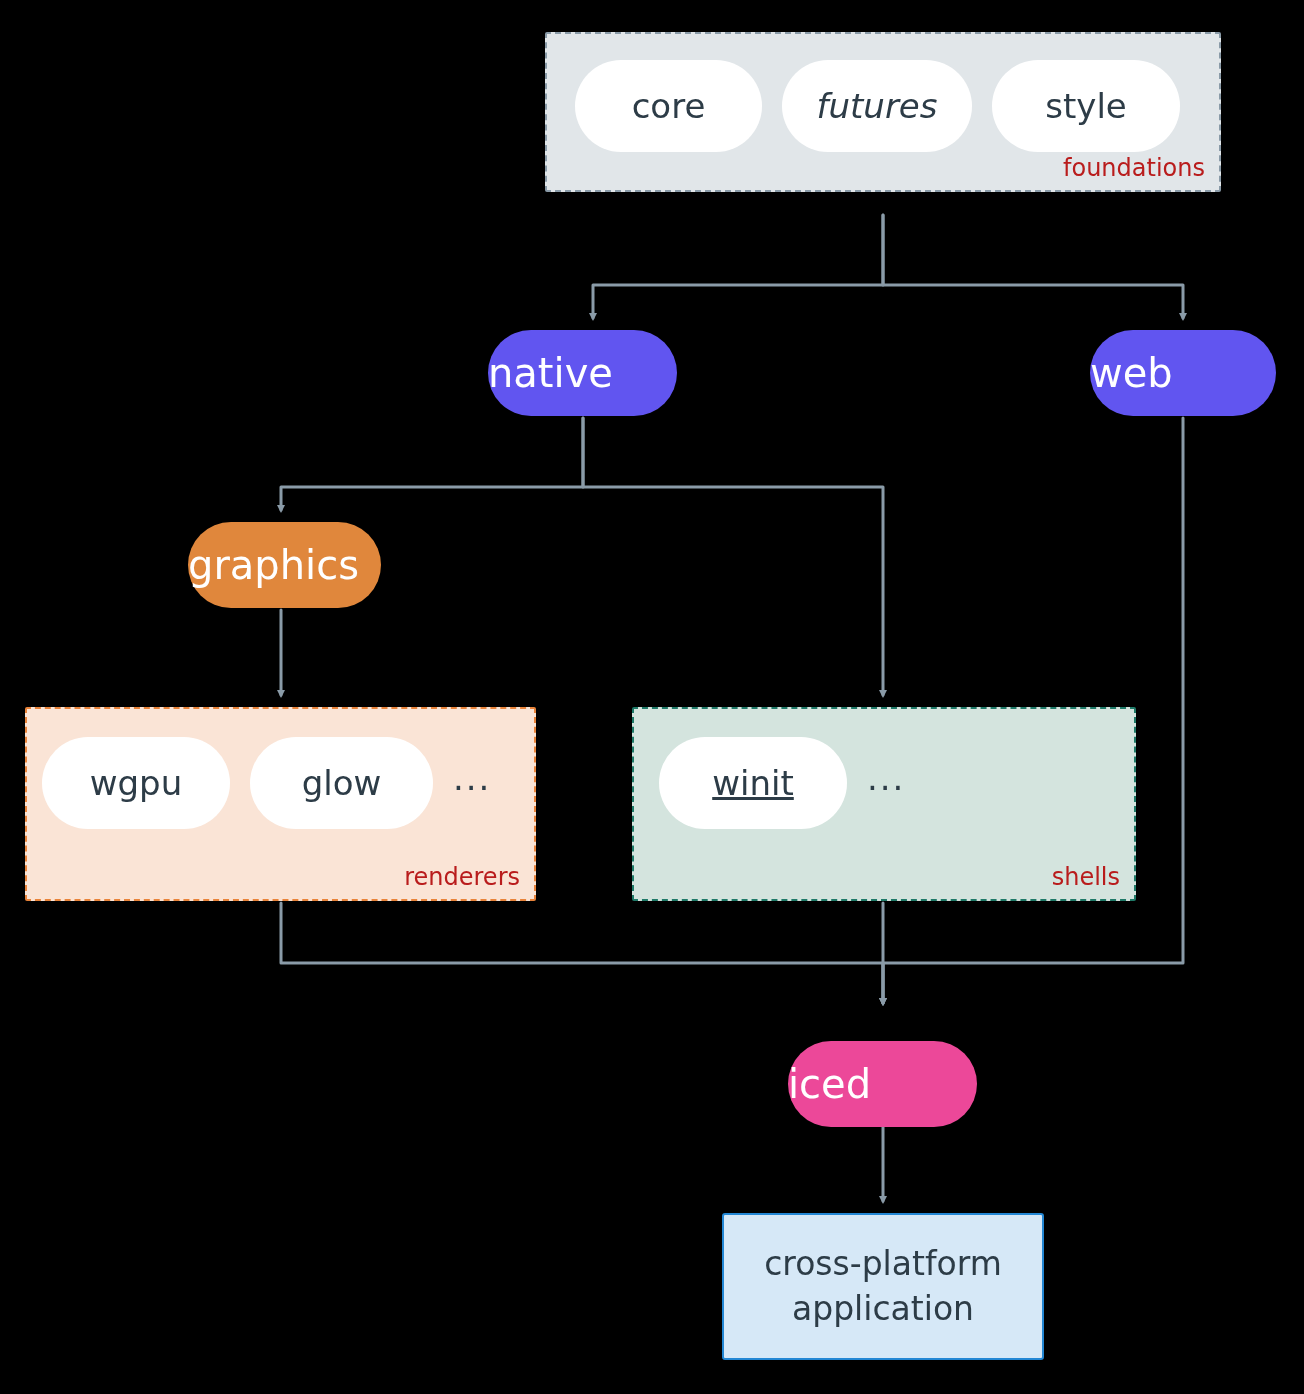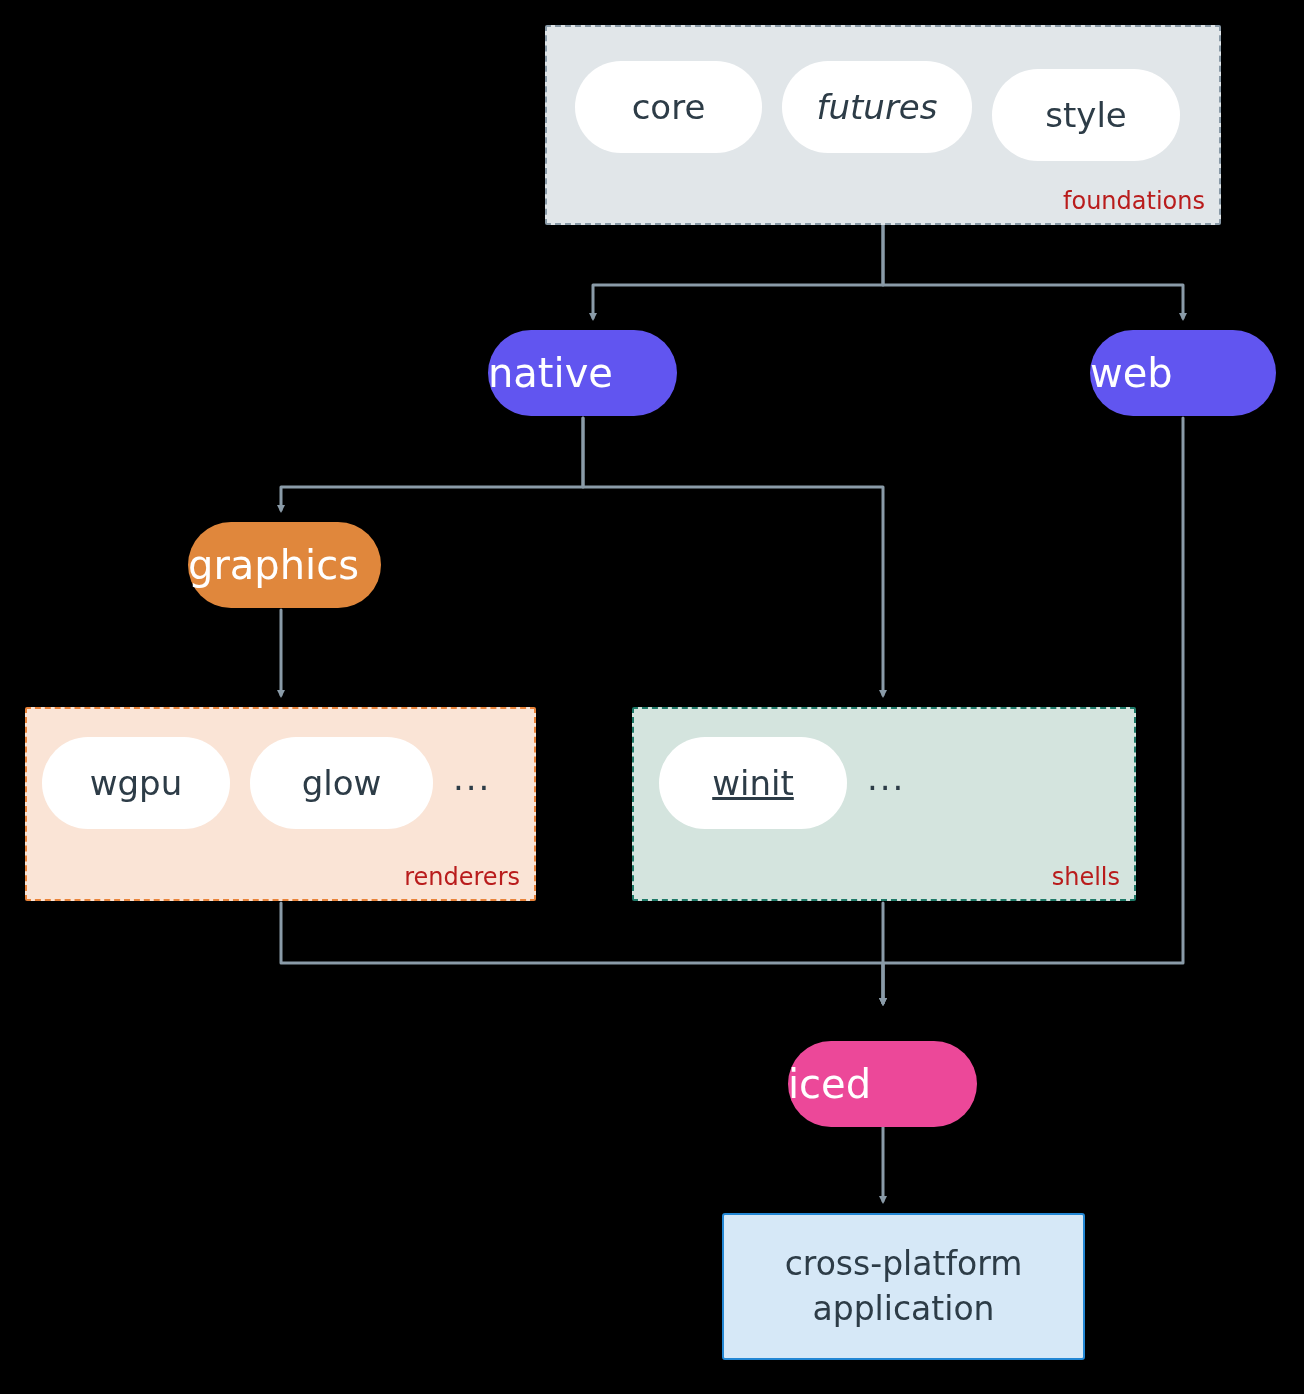--- a/index.html
+++ b/index.html
@@ -24,22 +24,22 @@
     height: 1394px;
     pointer-events: none;
   }
   
   .cluster {
     position: absolute;
     box-sizing: border-box;
     border-radius: 2px;
   }
   .cluster-foundations {
-    left: 545px;  top: 25px;
-    width: 676px; height: 200px;
+    left: 545px;  top: 32px;
+    width: 676px; height: 160px;
     background: #e1e6e9;
     border: 2px dashed #8a9ba8;
   }
   .cluster-renderers {
     left: 25px;  top: 707px;
     width: 511px; height: 194px;
     background: #fae4d6;
     border: 2px dashed #e8833a;
   }
   .cluster-shells {
@@ -112,21 +112,21 @@
   .node-iced {
     left: 788px; top: 1041px;
     width: 189px; height: 86px;
     background: #ec4899;
   }
   
   .boxnode {
     position: absolute;
     box-sizing: border-box;
     left: 722px; top: 1213px;
-    width: 363px; height: 147px;
+    width: 322px; height: 147px;
     background: #d6e8f7;
     border: 2px solid #2387d4;
     border-radius: 3px;
     display: flex;
     flex-direction: column;
     align-items: center;
     justify-content: center;
     color: #2d3c47;
     font-size: 33px;
     line-height: 1.35;
@@ -167,21 +167,21 @@
   </svg>
 
   <div class="cluster cluster-foundations">
     <div class="cluster-children" style="left:28px; top:26px;">
       <div class="pill" style="width:187px;">
         <span>core</span>
       </div>
       <div class="pill" style="width:190px;font-style:italic;">
         <span>futures</span>
       </div>
-      <div class="pill" style="width:188px;margin-top:16px;">
+      <div class="pill" style="width:188px;">
         <span>style</span>
       </div>
     </div>
     <div class="cluster-label">foundations</div>
   </div>
 
   <div class="cluster cluster-renderers">
     <div class="cluster-children" style="left:15px; top:28px;">
       <div class="pill" style="width:188px;">
         <span>wgpu</span>

